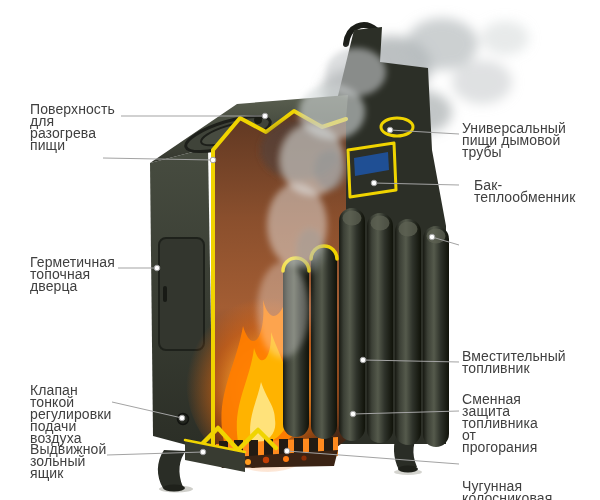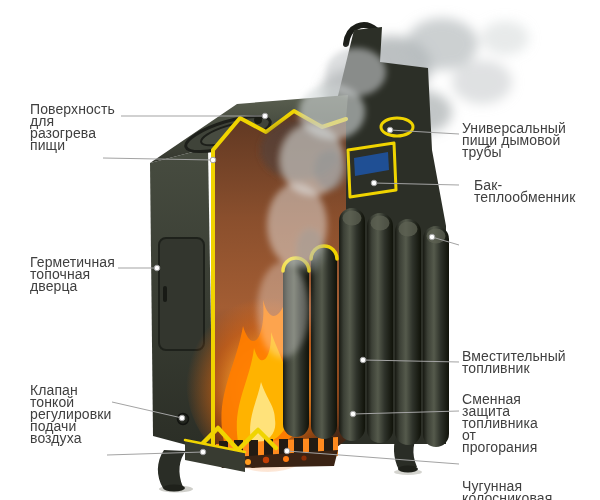--- a/index.html
+++ b/index.html
@@ -209,20 +209,21 @@
         <circle class="dot" cx="363" cy="360" r="2.8"></circle>
         <circle class="dot" cx="353" cy="414" r="2.8"></circle>
         <circle class="dot" cx="287" cy="451" r="2.8"></circle>
       </g>
     </g>
   </svg>
 
   <div class="callout-label" style="left:30px;top:103px;width:92px;">Поверхность для разогрева пищи</div>
   <div class="callout-label" style="left:30px;top:256px;width:92px;">Герметичная топочная дверца</div>
   <div class="callout-label" style="left:30px;top:384px;width:84px;">Клапан тонкой регулировки подачи воздуха</div>
+  <div class="callout-label" style="left:30px;top:443px;width:80px;">Выдвижной зольный ящик</div>
 
   <div class="callout-label" style="left:462px;top:122px;width:118px;">Универсальный пищи дымовой трубы</div>
   <div class="callout-label" style="left:474px;top:179px;width:120px;">Бак-теплообменник</div>
   <div class="callout-label" style="left:462px;top:350px;width:100px;">Вместительный топливник</div>
   <div class="callout-label" style="left:462px;top:393px;width:86px;">Сменная защита топливника от прогорания</div>
   <div class="callout-label" style="left:462px;top:480px;width:122px;">Чугунная колосниковая решетка</div>
 
 </div>
 
 </body></html>

